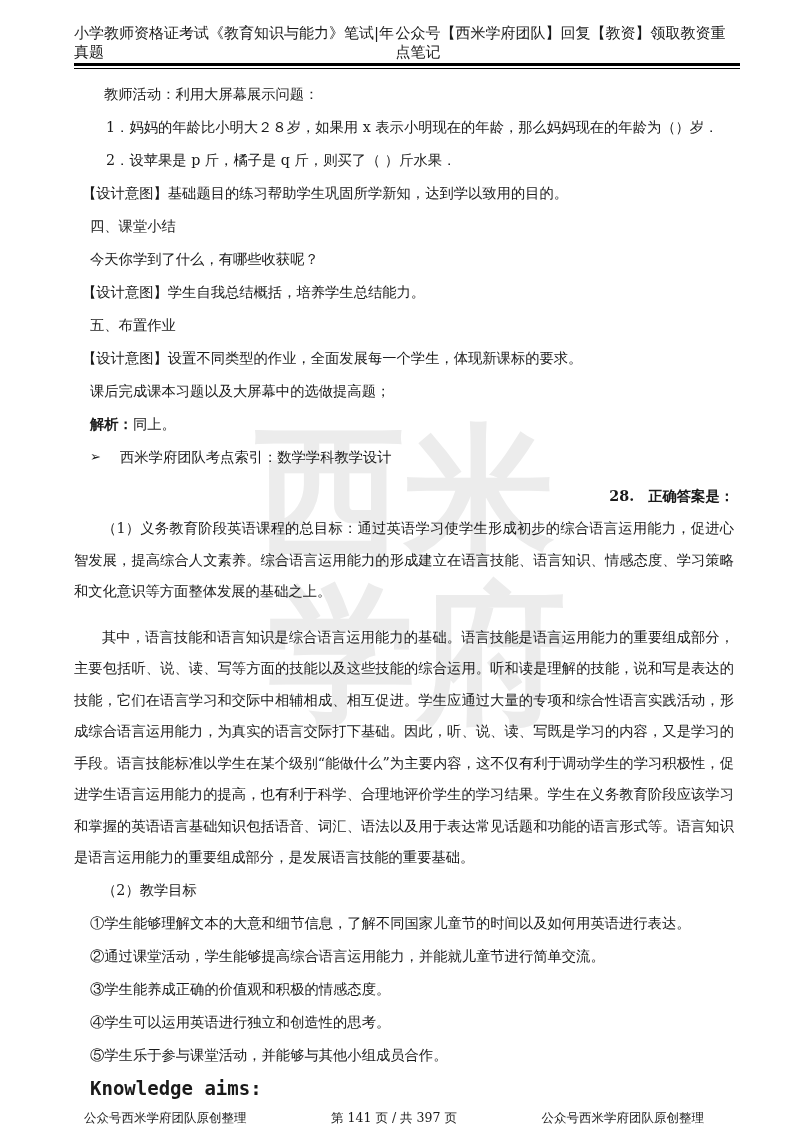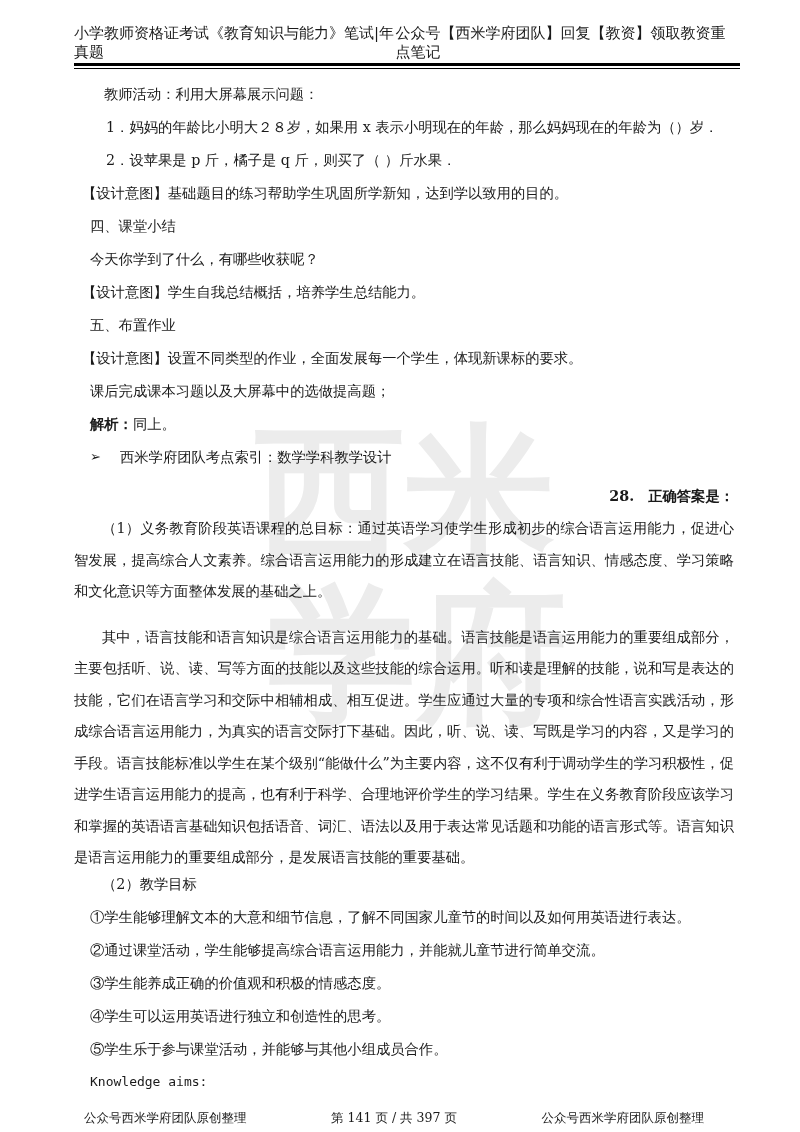--- a/index.html
+++ b/index.html
@@ -24,21 +24,21 @@
   .header-rule-thick { position: absolute; left: 74px; top: 63px; width: 666px; height: 3px; background: #000; }
   .header-rule-thin  { position: absolute; left: 74px; top: 68px; width: 666px; height: 1px; background: #000; }
   .content { position: absolute; left: 104px; top: 84px; width: 630px; z-index: 1; }
   .p { font-size: 14.3px; line-height: 20px; margin: 0 0 13px 0; white-space: normal; }
   .bold { font-weight: bold; }
   .bullet-row { display: flex; align-items: center; }
   .bullet-row .arrow { width: 30px; font-size: 13px; }
   .answer-head { margin-left: 0px; font-weight: bold; font-size: 14.3px; margin-bottom: 15px; margin-top: 20px; text-align: right; }
   .answer-head .num { margin-right: 14px; }
   .para-block { width: 660px; margin-left: -30px; font-size: 14.3px; line-height: 31.5px; text-indent: 28px; margin-bottom: 0px; text-align: justify; }
-  .mono { font-family: "DejaVu Sans Mono", "Liberation Mono", monospace; font-size: 13px; }
+  .mono { font-family: "DejaVu Sans Mono", "Liberation Mono", monospace; font-size: 19px; font-weight: bold; }
   .page-footer {
     position: absolute; left: 84px; top: 1110px; width: 620px; font-size: 12.5px;
     display: flex; justify-content: space-between; z-index: 1;
   }
 </style>
 </head>
 <body>
 
 <div class="watermark">
   <span style="left:0; top:0;">西米</span>
@@ -73,21 +73,21 @@
     <span>西米学府团队考点索引：数学学科教学设计</span>
   </div>
 
   <div class="answer-head" style="margin-left:-12px">
     <span class="num">28.</span><span>正确答案是：</span>
   </div>
 
   <p class="para-block" style="margin-top:-8px">（1）义务教育阶段英语课程的总目标：通过英语学习使学生形成初步的综合语言运用能力，促进心智发展，提高综合人文素养。综合语言运用能力的形成建立在语言技能、语言知识、情感态度、学习策略和文化意识等方面整体发展的基础之上。</p>
   <p class="para-block">其中，语言技能和语言知识是综合语言运用能力的基础。语言技能是语言运用能力的重要组成部分，主要包括听、说、读、写等方面的技能以及这些技能的综合运用。听和读是理解的技能，说和写是表达的技能，它们在语言学习和交际中相辅相成、相互促进。学生应通过大量的专项和综合性语言实践活动，形成综合语言运用能力，为真实的语言交际打下基础。因此，听、说、读、写既是学习的内容，又是学习的手段。语言技能标准以学生在某个级别“能做什么”为主要内容，这不仅有利于调动学生的学习积极性，促进学生语言运用能力的提高，也有利于科学、合理地评价学生的学习结果。学生在义务教育阶段应该学习和掌握的英语语言基础知识包括语音、词汇、语法以及用于表达常见话题和功能的语言形式等。语言知识是语言运用能力的重要组成部分，是发展语言技能的重要基础。</p>
 
-  <p class="p" style="margin-left:-2px; margin-top:0">（2）教学目标</p>
+  <p class="p" style="margin-left:-2px; margin-top:6px">（2）教学目标</p>
   <p class="p" style="margin-left:-14px">①学生能够理解文本的大意和细节信息，了解不同国家儿童节的时间以及如何用英语进行表达。</p>
   <p class="p" style="margin-left:-14px">②通过课堂活动，学生能够提高综合语言运用能力，并能就儿童节进行简单交流。</p>
   <p class="p" style="margin-left:-14px">③学生能养成正确的价值观和积极的情感态度。</p>
   <p class="p" style="margin-left:-14px">④学生可以运用英语进行独立和创造性的思考。</p>
   <p class="p" style="margin-left:-14px">⑤学生乐于参与课堂活动，并能够与其他小组成员合作。</p>
   <p class="p mono" style="margin-left:-14px">Knowledge aims:</p>
 </div>
 
 <div class="page-footer">
   <span>公众号西米学府团队原创整理</span>

